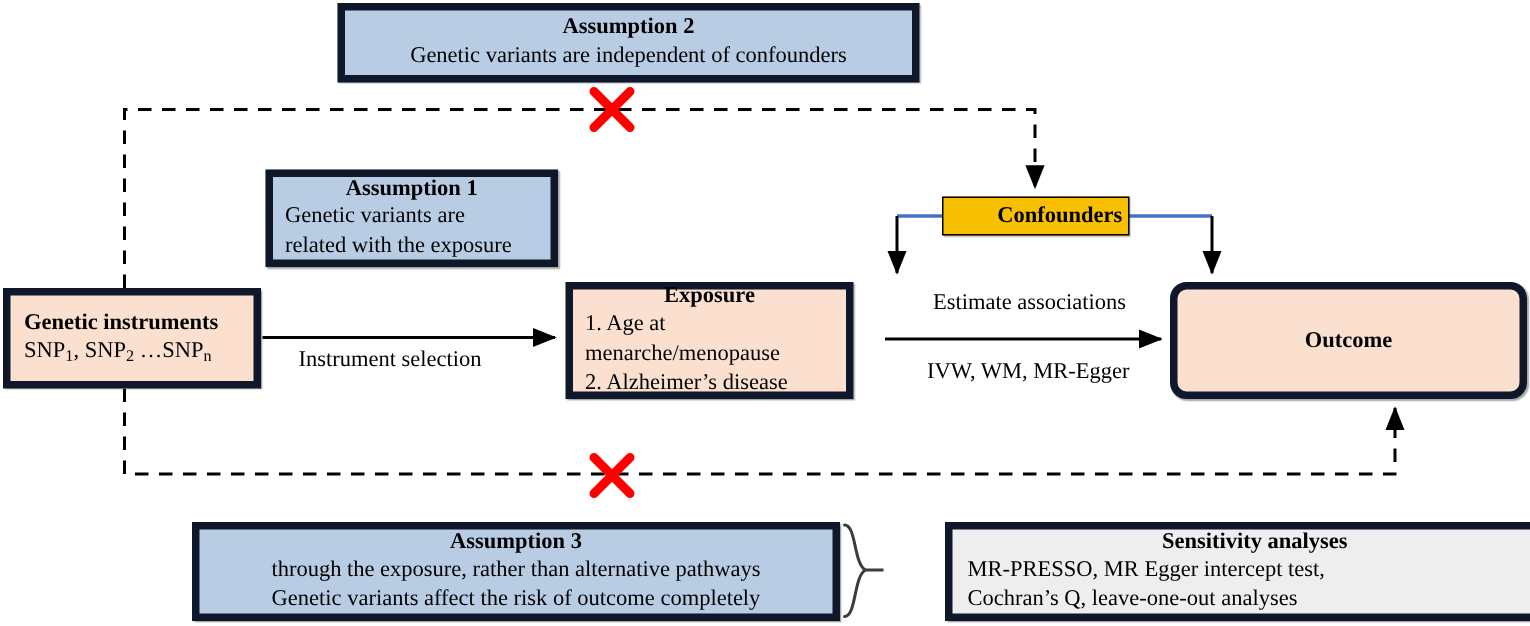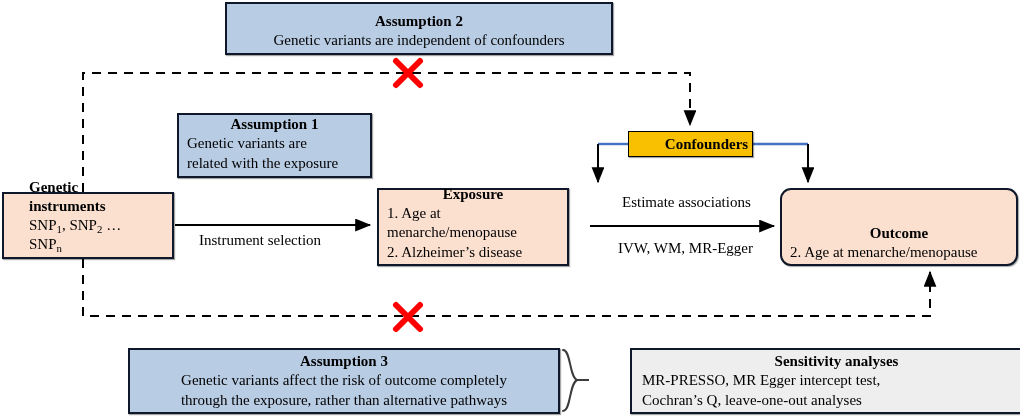--- a/index.html
+++ b/index.html
@@ -1,36 +1,36 @@
 <!DOCTYPE html>
 <html><head>
 <meta charset="utf-8">
 <style>
   html,body{margin:0;padding:0;background:#ffffff;}
   body{width:1020px;height:417px;overflow:hidden;font-family:"Liberation Serif",serif;color:#000;}
   #stage{position:relative;width:1020px;height:417px;}
 
-  .box{position:absolute;box-sizing:border-box;border:2px solid #0f172a;
-       display:flex;flex-direction:column;justify-content:flex-end;
+  .box{position:absolute;box-sizing:border-box;border:5px solid #0f172a;
+       display:flex;flex-direction:column;justify-content:center;
        box-shadow:1px 1px 1px rgba(0,0,0,.35);}
   .box .ttl{font-weight:bold;text-align:center;line-height:1.25;}
   .box .ln{line-height:1.3;}
   .blue{background:#b8cce4;}
   .peach{background:#fbe0d0;}
   .gold{background:#f8c000;}
   .gray{background:#eeeeee;}
 
   
   #assumption2{left:225px;top:2px;width:388px;height:53px;padding:3px 6px;font-size:15px;}
   #assumption2 .ln{text-align:center;}
 
   #assumption1{left:177px;top:113px;width:195px;height:65px;padding:3px 8px;font-size:15px;}
   #assumption1 .ln{text-align:left;font-family:Liberation Serif, serif;}
 
-  #genetic{left:2px;top:192px;width:172px;height:67px;padding:2px 25px;font-size:15px;}
+  #genetic{left:2px;top:192px;width:172px;height:67px;padding:2px 9px;font-size:15px;}
   #genetic .ttl{text-align:left;}
 
   #exposure{left:377px;top:188px;width:192px;height:78px;padding:2px 8px;font-size:15px;}
   #outcome{left:780px;top:188px;width:238px;height:78px;padding:2px 8px;font-size:15px;border-radius:11px;}
 
   #confounders{left:628px;top:131px;width:125px;height:26px;padding:0;font-size:15px;
                justify-content:center;border:1px solid #000;}
   #confounders .ttl{font-size:15px;padding-left:32px;}
 
   #assumption3{left:128px;top:348px;width:432px;height:66px;padding:2px 8px;font-size:15px;}
@@ -126,31 +126,30 @@
   </div>
 
   <div class="box peach" id="exposure">
     <div class="ttl">Exposure</div>
     <div class="ln">1. Age at menarche/menopause</div>
     <div class="ln">2. Alzheimer’s disease</div>
   </div>
 
   <div class="box peach" id="outcome">
     <div class="ttl">Outcome</div>
-    <div class="ln">2. Age at menarche/menopause</div>
   </div>
 
   <div class="box gold" id="confounders">
     <div class="ttl">Confounders</div>
   </div>
 
   <div class="box blue" id="assumption3">
     <div class="ttl">Assumption 3</div>
+    <div class="ln">through the exposure, rather than alternative pathways</div>
     <div class="ln">Genetic variants affect the risk of outcome completely</div>
-    <div class="ln">through the exposure, rather than alternative pathways</div>
   </div>
 
   <div class="box gray" id="sensitivity">
     <div class="ttl">Sensitivity analyses</div>
     <div class="ln">MR-PRESSO, MR Egger intercept test,</div>
     <div class="ln">Cochran’s Q, leave-one-out analyses</div>
   </div>
 
   <div class="lbl" id="lbl-instrument">Instrument selection</div>
   <div class="lbl" id="lbl-estimate">Estimate associations</div>

